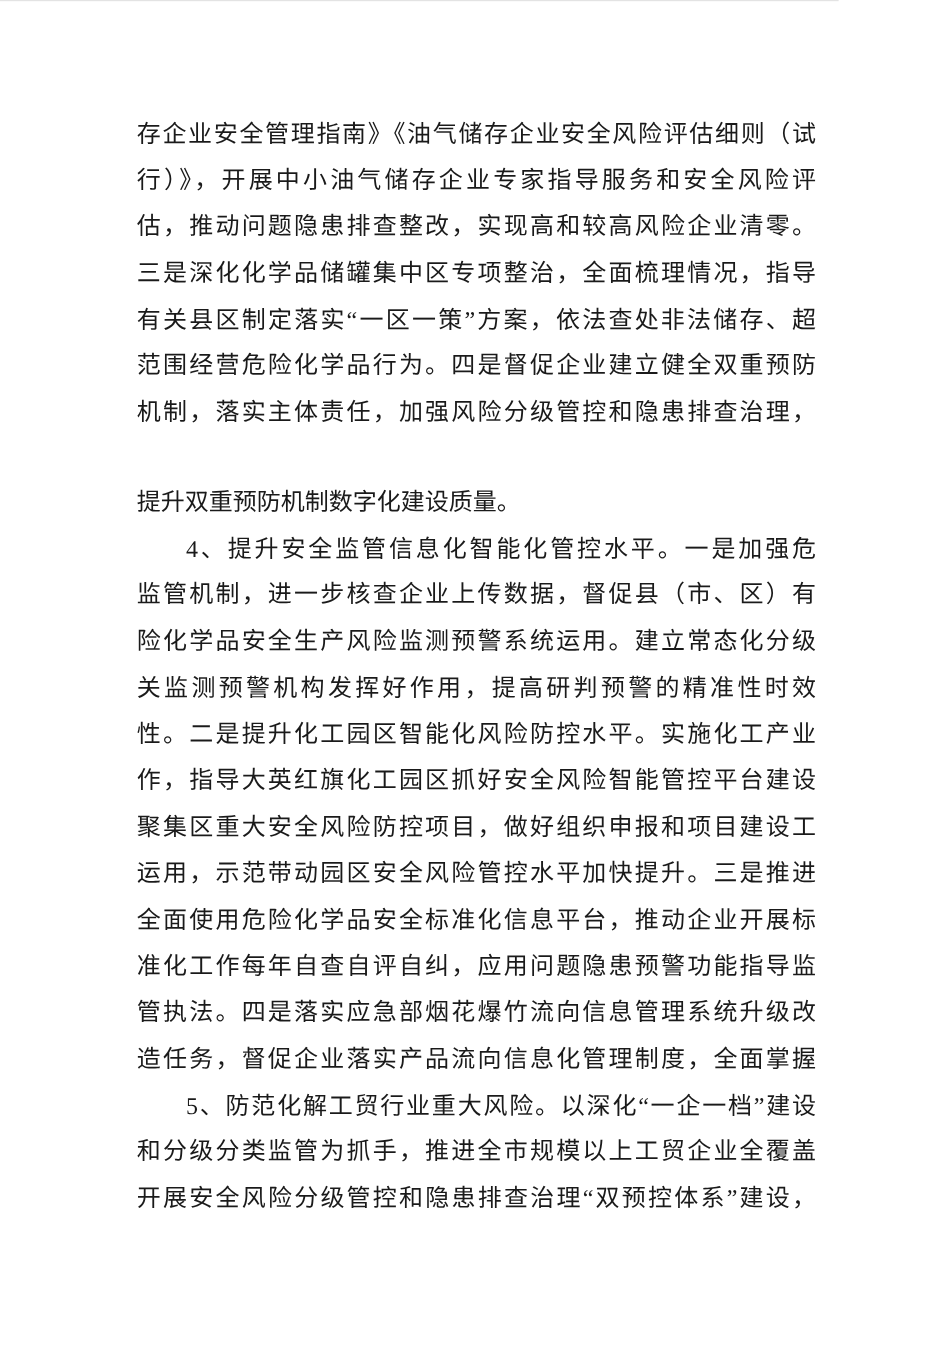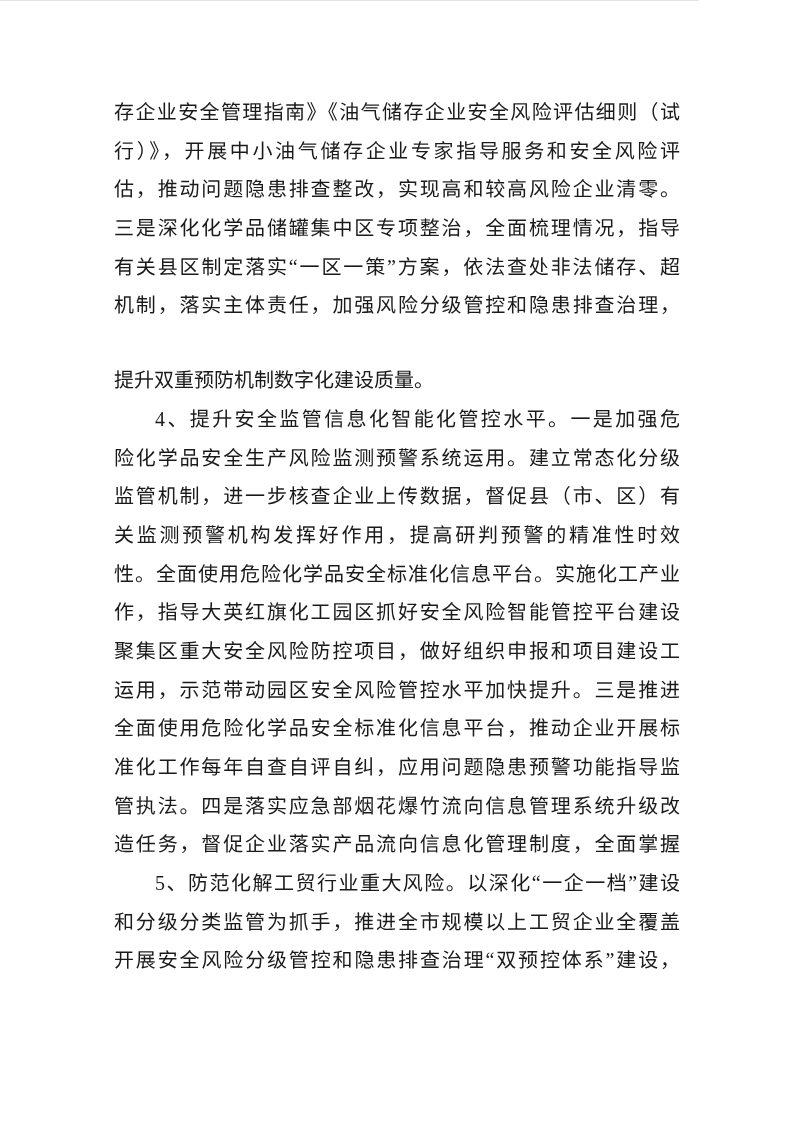--- a/index.html
+++ b/index.html
@@ -52,27 +52,28 @@
 <body>
 
 <div class="page">
   <div class="page-top-edge"></div>
   <div class="doc-body" style="color: rgb(26, 26, 26);">
       <div class="line">存企业安全管理指南》《油气储存企业安全风险评估细则（试</div>
       <div class="line">行）》，开展中小油气储存企业专家指导服务和安全风险评</div>
       <div class="line">估，推动问题隐患排查整改，实现高和较高风险企业清零。</div>
       <div class="line">三是深化化学品储罐集中区专项整治，全面梳理情况，指导</div>
       <div class="line">有关县区制定落实“一区一策”方案，依法查处非法储存、超</div>
+      <div class="line">范围经营危险化学品行为。四是督促企业建立健全双重预防</div>
       <div class="line">机制，落实主体责任，加强风险分级管控和隐患排查治理，</div>
       <div class="line no-stretch">提升双重预防机制数字化建设质量。</div>
       <div class="line indent">4、提升安全监管信息化智能化管控水平。一是加强危</div>
+      <div class="line">监管机制，进一步核查企业上传数据，督促县（市、区）有</div>
       <div class="line">险化学品安全生产风险监测预警系统运用。建立常态化分级</div>
-      <div class="line">监管机制，进一步核查企业上传数据，督促县（市、区）有</div>
       <div class="line">关监测预警机构发挥好作用，提高研判预警的精准性时效</div>
-      <div class="line">性。全面使用危险化学品安全标准化信息平台。实施化工产业</div>
+      <div class="line">性。二是提升化工园区智能化风险防控水平。实施化工产业</div>
       <div class="line">作，指导大英红旗化工园区抓好安全风险智能管控平台建设</div>
       <div class="line">聚集区重大安全风险防控项目，做好组织申报和项目建设工</div>
       <div class="line">运用，示范带动园区安全风险管控水平加快提升。三是推进</div>
       <div class="line">全面使用危险化学品安全标准化信息平台，推动企业开展标</div>
       <div class="line">准化工作每年自查自评自纠，应用问题隐患预警功能指导监</div>
       <div class="line">管执法。四是落实应急部烟花爆竹流向信息管理系统升级改</div>
       <div class="line">造任务，督促企业落实产品流向信息化管理制度，全面掌握</div>
       <div class="line indent">5、防范化解工贸行业重大风险。以深化“一企一档”建设</div>
       <div class="line">和分级分类监管为抓手，推进全市规模以上工贸企业全覆盖</div>
       <div class="line">开展安全风险分级管控和隐患排查治理“双预控体系”建设，</div>

